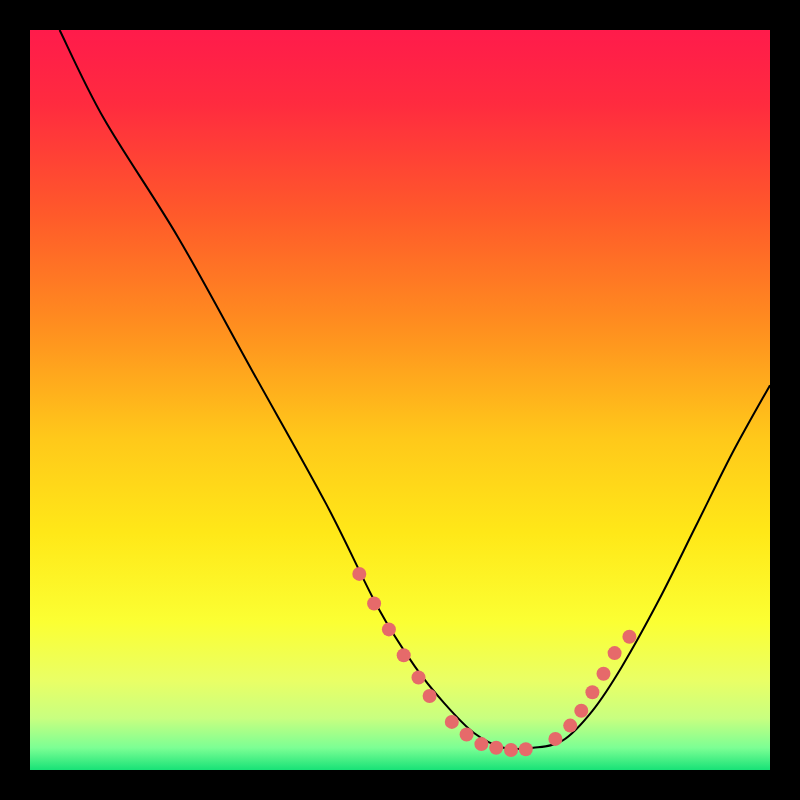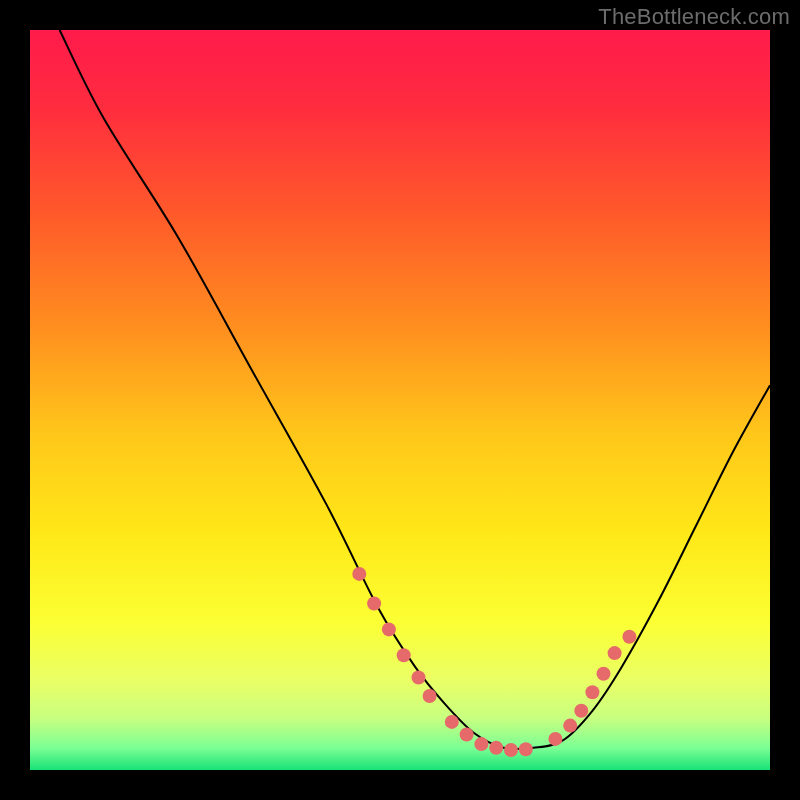--- a/index.html
+++ b/index.html
@@ -30,21 +30,20 @@
   svg {
     position: absolute;
     left: 0;
     top: 0;
   }
 </style>
 </head>
 <body>
 
 <div class="frame">
-  <div class="watermark">TheBottleneck.com</div>
   <svg id="chart-svg" width="800" height="800" viewBox="0 0 800 800">
     <defs>
       <linearGradient id="bg-grad" x1="0" y1="0" x2="0" y2="1">
           <stop offset="0%" stop-color="#ff1b4b"></stop>
           <stop offset="10%" stop-color="#ff2b3f"></stop>
           <stop offset="25%" stop-color="#ff5a2a"></stop>
           <stop offset="40%" stop-color="#ff8e1f"></stop>
           <stop offset="55.00000000000001%" stop-color="#ffc81a"></stop>
           <stop offset="68%" stop-color="#ffe818"></stop>
           <stop offset="80%" stop-color="#fbff33"></stop>

